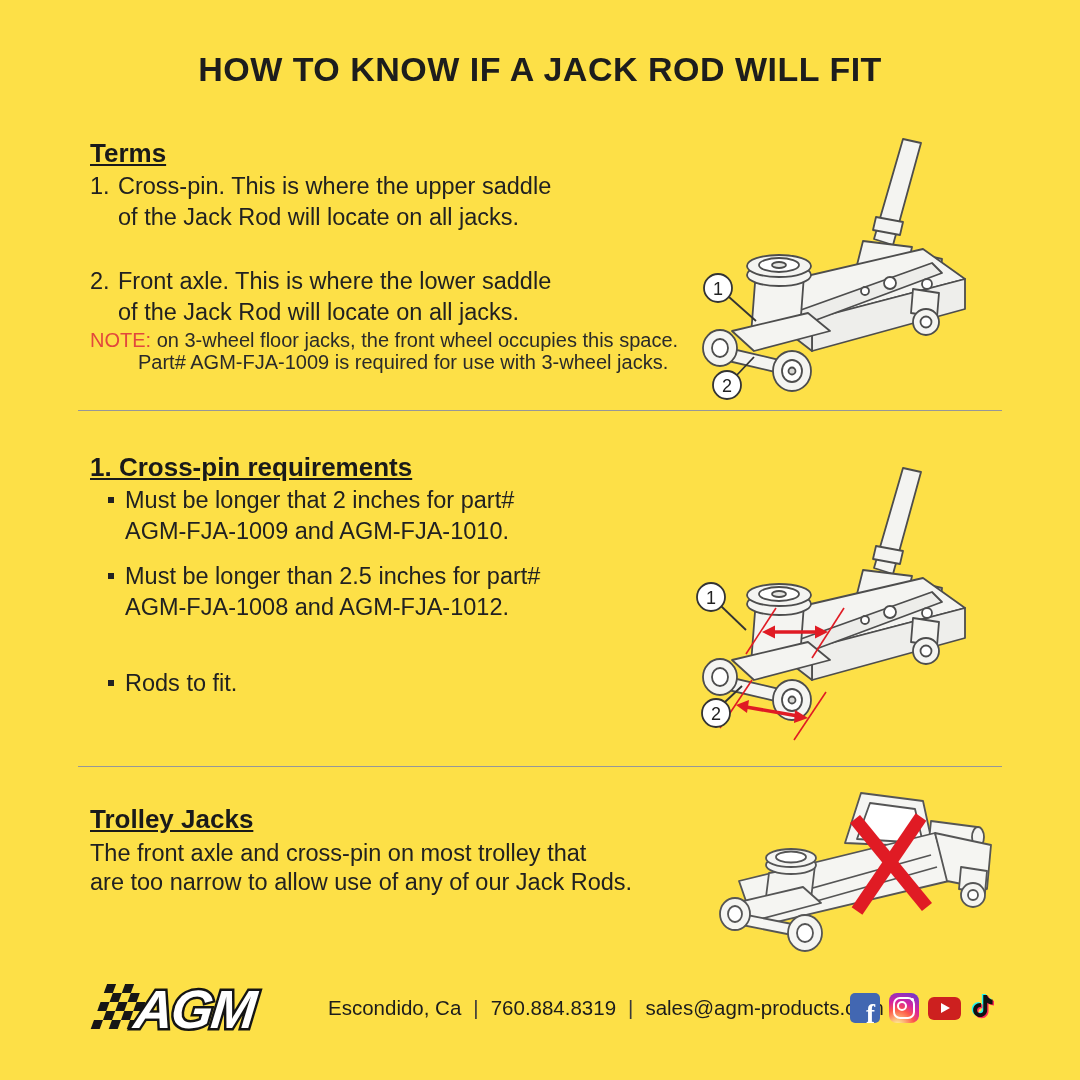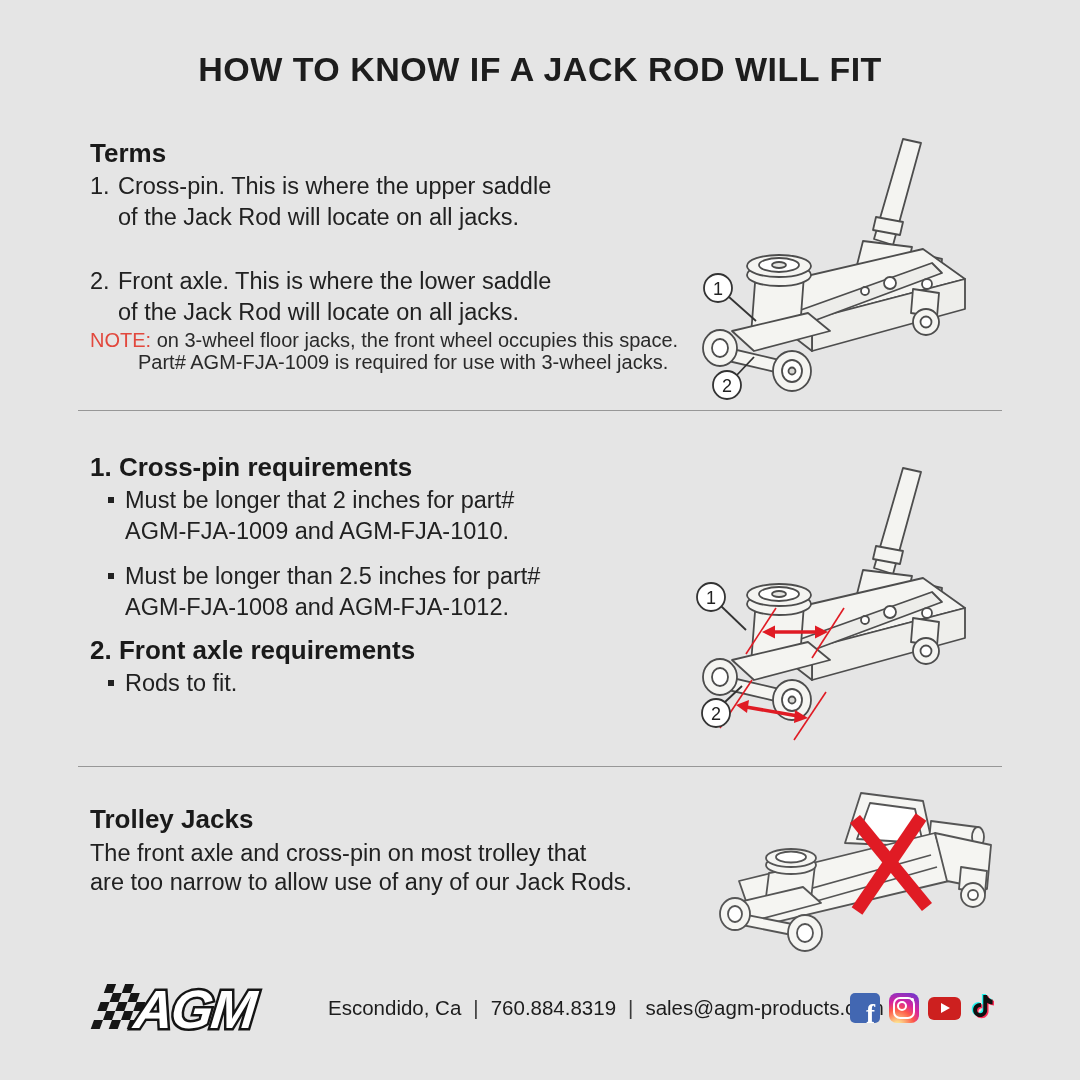--- a/index.html
+++ b/index.html
@@ -1,22 +1,22 @@
 <!DOCTYPE html>
 <html><head>
 <meta charset="utf-8">
 <style>
   * { margin:0; padding:0; box-sizing:border-box; }
   body { background:#ffffff; font-family:"Liberation Sans","DejaVu Sans",sans-serif; }
-  .canvas { position:relative; width:1080px; height:1080px; background:#e5e5e5; overflow:hidden; color:#222; }
+  .canvas { position:relative; width:1080px; height:1080px; background:#fde047; overflow:hidden; color:#222; }
   .abs { position:absolute; }
 
   .title { left:0; top:50px; width:1080px; text-align:center; font-size:34px; font-weight:700; letter-spacing:.5px; color:#1d1d1d; }
 
-  .h2 { font-size:26px; font-weight:700; color:#1a1a1a; }
+  .h2 { font-size:26px; font-weight:700; color:#1a1a1a;text-decoration:underline; }
   .bodytxt { font-size:23.5px; line-height:31px; color:#212121; }
 
   .term-row { display:flex; }
   .term-num { width:28px; flex:0 0 28px; }
   .tline { display:block; }
 
   .note { font-size:20px; line-height:21.5px; color:#2a2a2a; }
   .note-label { font-weight:400; }
   .note-l2 { padding-left:48px; }
 
@@ -132,21 +132,20 @@
   </div>
 
   <div class="abs bodytxt bullet" style="left:108px; top:561px;">
     <span class="marker"></span>
     <span class="btxt">
       <span class="tline">Must be longer than 2.5 inches for part#</span>
       <span class="tline">AGM-FJA-1008 and AGM-FJA-1012.</span>
     </span>
   </div>
 
-  <div class="abs h2" style="left:90px; top:635px;">2. Front axle requirements</div>
 
   <div class="abs bodytxt bullet" style="left:108px; top:668px;">
     <span class="marker"></span>
     <span class="btxt">
       <span class="tline">Rods to fit.</span>
     </span>
   </div>
 
   <div class="abs illus" style="left:680px; top:462px; width:320px; height:285px;">
     <svg width="320" height="285" viewBox="0 0 320 285">

